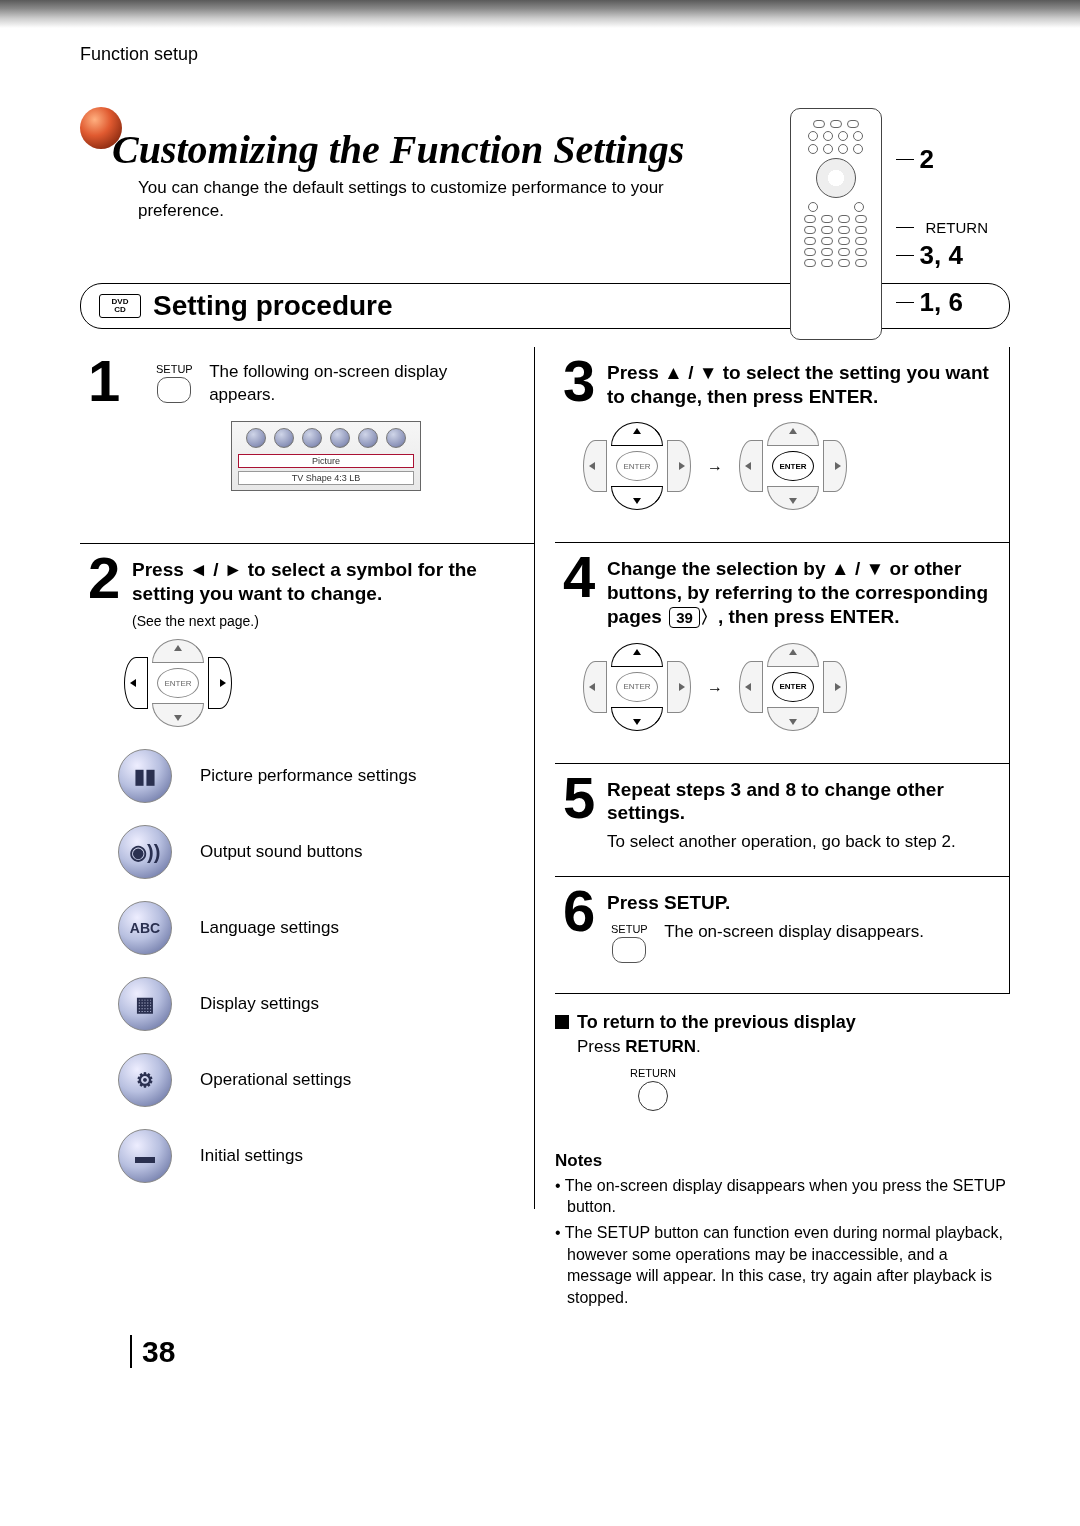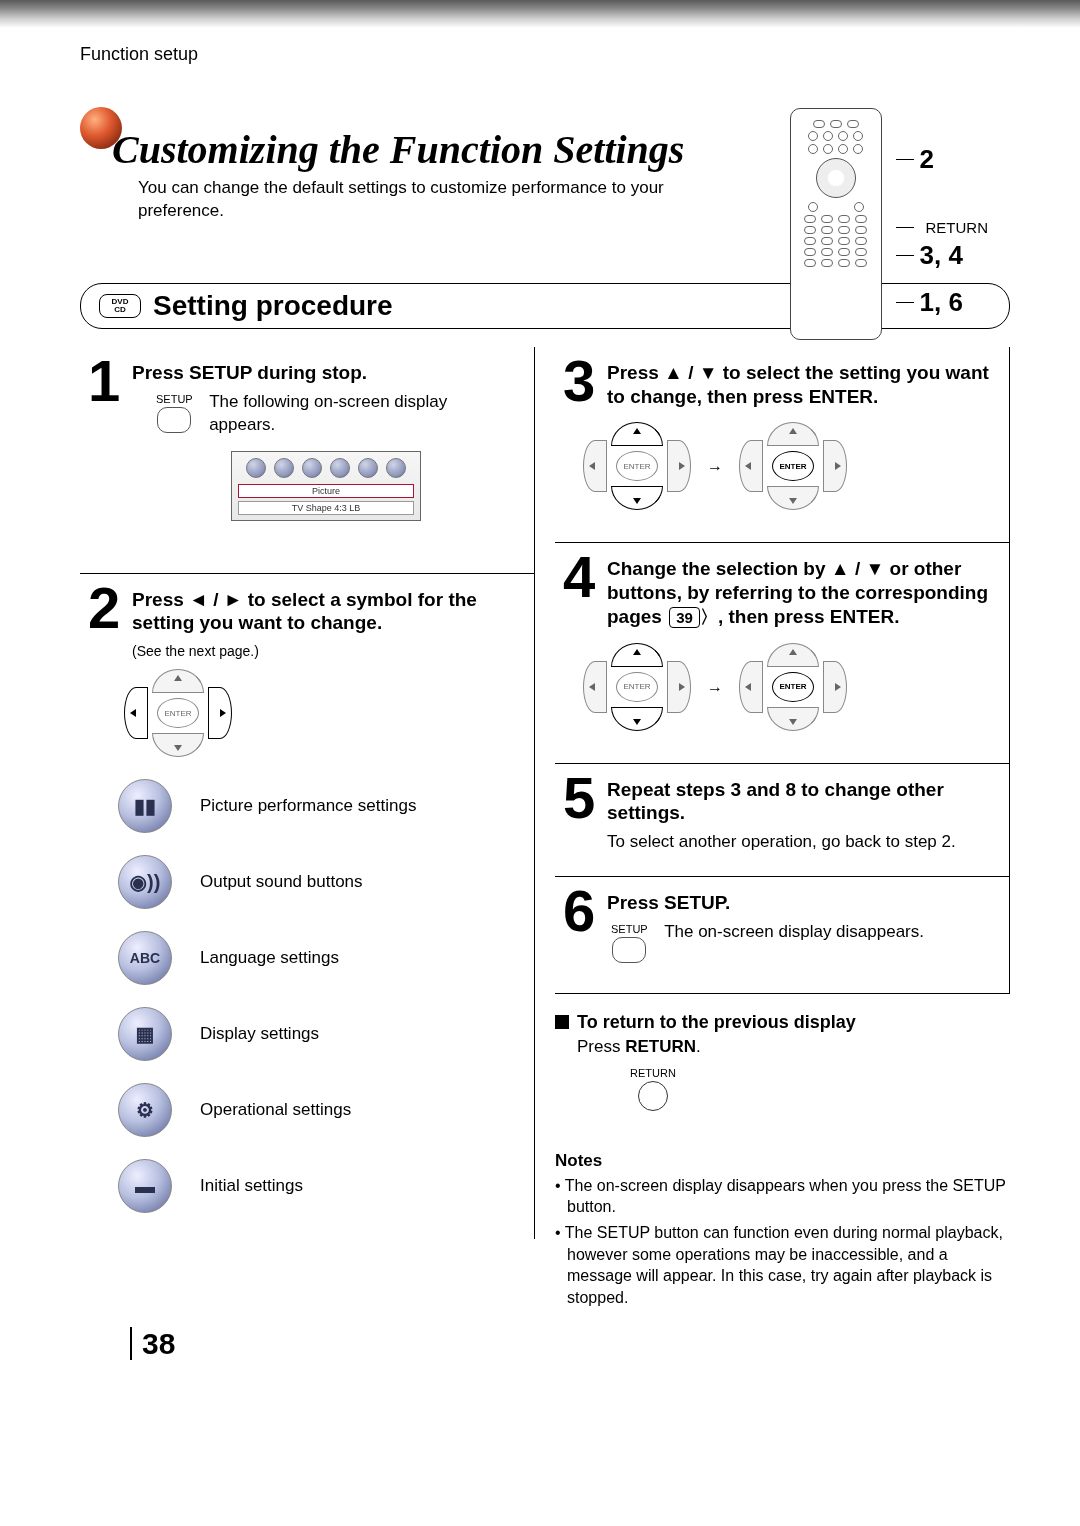--- a/index.html
+++ b/index.html
@@ -97,21 +97,21 @@
     padding: 6px 18px;
     display: flex;
     align-items: center;
     gap: 12px;
     margin: 60px 0 18px 0;
     width: 100%;
   }
   .disc-badge {
     width: 42px; height: 24px;
     border: 1px solid #000;
-    border-radius: 8px;
+    border-radius: 3px;
     display:flex; flex-direction:column; align-items:center; justify-content:center;
     font-size:8px; line-height:1; font-weight:bold;
     padding:1px 0;
   }
   .procedure-title {
     font-size: 28px; font-weight:bold;
   }
 
   .columns {
     display:flex;
@@ -276,21 +276,21 @@
   }
 
   .notes-h { font-weight:bold; font-size:17px; margin: 40px 0 4px 0; }
   .notes-list { font-size:16px; line-height:1.35; padding-left:0; margin:0; }
   .notes-list li { list-style:none; text-indent:-12px; padding-left:12px; margin-bottom:4px; }
   .notes-list li::before { content:"• "; }
 
   .page-num {
     position:absolute;
     left: 50px;
-    bottom: 12px;
+    bottom: 4px;
     font-size: 30px;
     font-weight: bold;
     border-left: 2px solid #000;
     padding-left: 10px;
     line-height: 1.1;
   }
   .page-num-wrap {
     height: 40px;
     position: relative;
     margin-top: 20px;
@@ -398,21 +398,20 @@
   </div>
 
   <div class="columns">
 
     <div class="col col-left">
 
       <div class="step-box">
         <div class="step">
           <div class="step-num">1</div>
           <div class="step-body">
-            <div class="step-heading">Press SETUP during stop.</div>
             <div>
               <span class="setup-group">
                 <div class="small-label">SETUP</div>
                 <div class="setup-btn"></div>
               </span>
               <span class="inline-text">The following on-screen display appears.</span>
             </div>
             <div class="osd-mock">
               <div class="osd-icons">
                 <span class="ic"></span>

